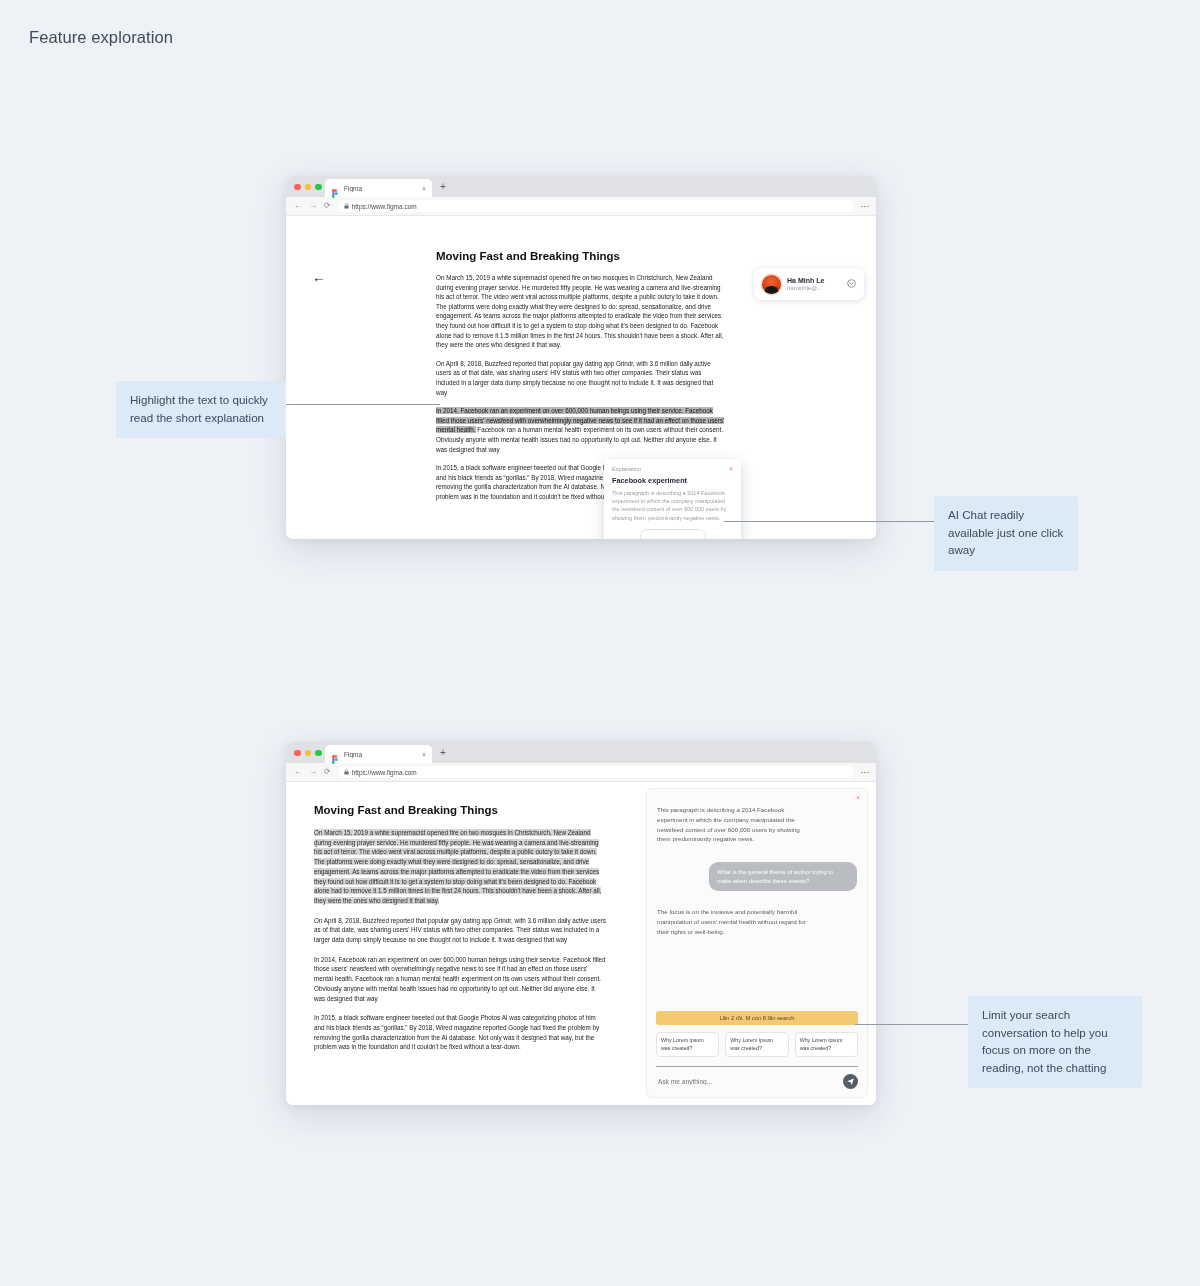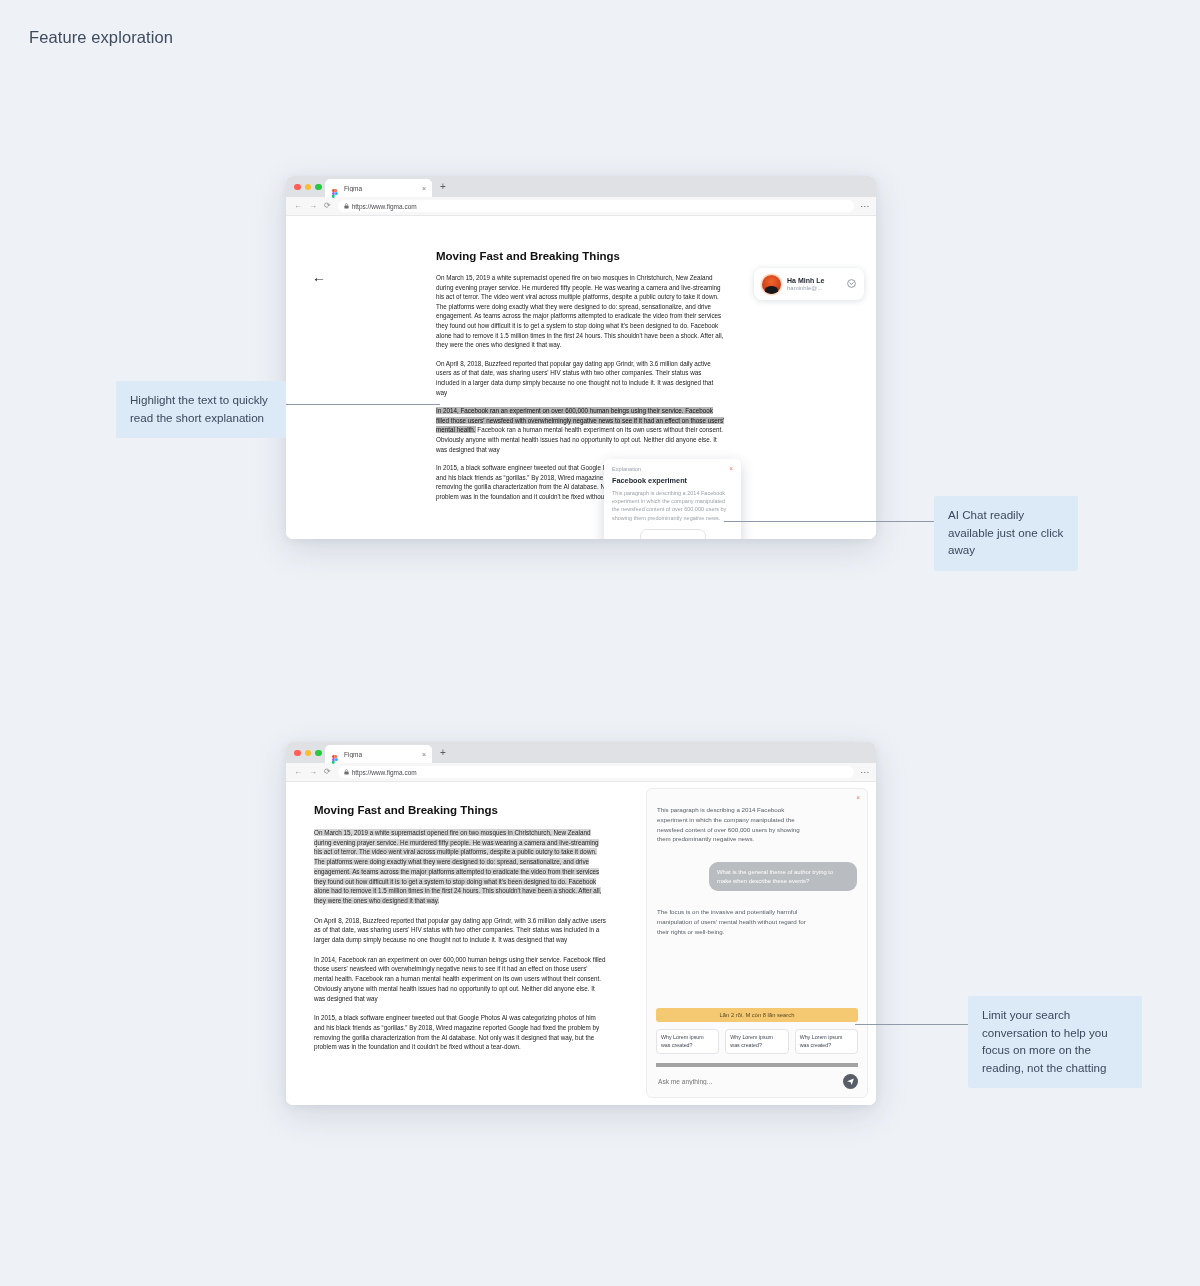--- a/index.html
+++ b/index.html
@@ -284,21 +284,21 @@
     border-radius: 4px;
     background: #fff;
     padding: 4px 4px;
     font-size: 5.3px;
     line-height: 7.3px;
     color: #3f4652;
     cursor: pointer;
   }
   .inputrow {
     display: flex; align-items: center;
-    border-top: 4px solid #a3a3a3;
+    border-top: 1px solid #a3a3a3;
     padding-top: 7px;
   }
   .ask-input {
     flex: 1 1 auto;
     font-size: 6.6px;
     color: #b6bac0;
     border: none; outline: none; background: transparent;
     font-family: "Liberation Sans", sans-serif;
   }
   .send-btn {

